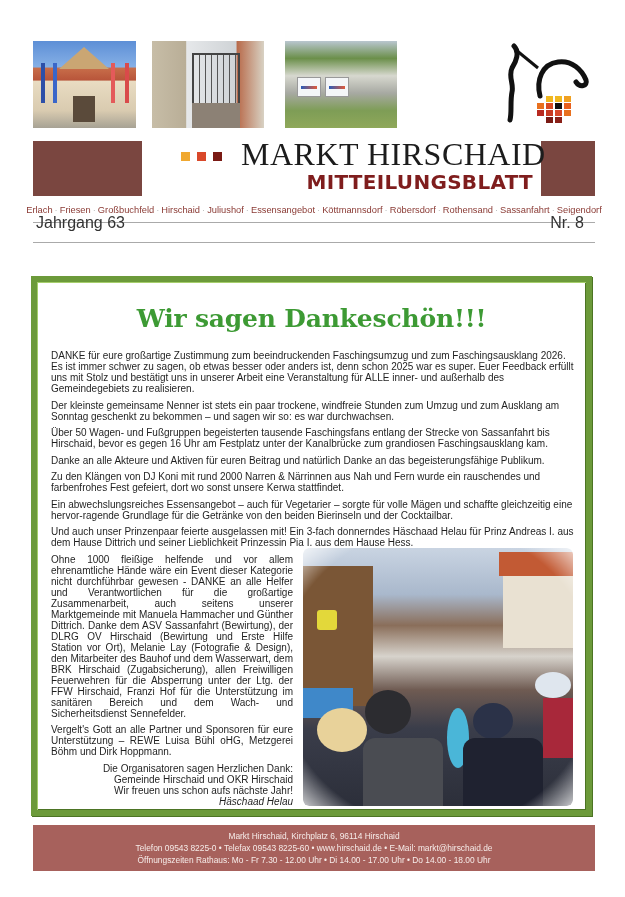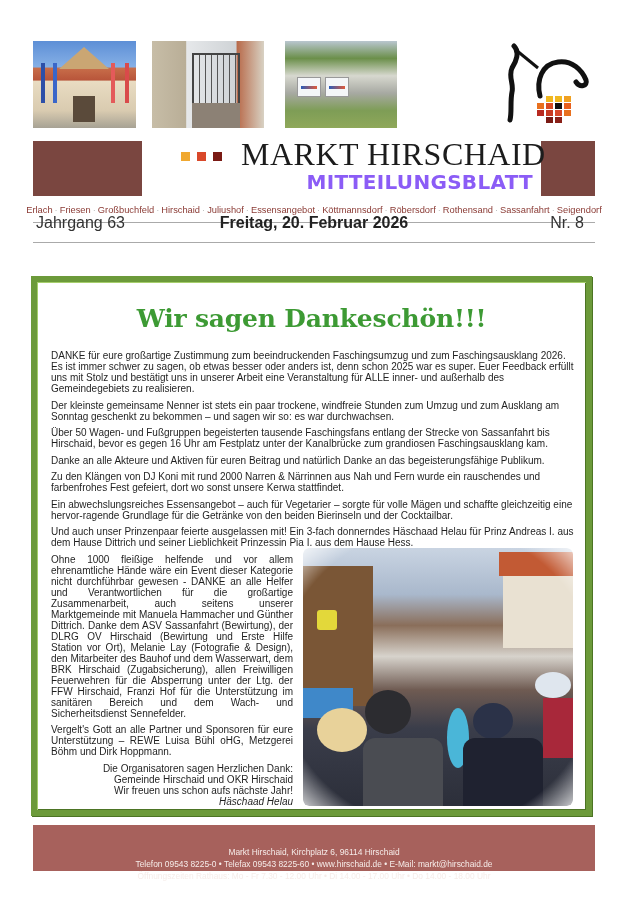--- a/index.html
+++ b/index.html
@@ -30,21 +30,21 @@
 
   
   .mast-block { position: absolute; top: 141px; height: 55px; background: #7a4640; }
   .mast-left { left: 33px; width: 109px; }
   .mast-right { left: 541px; width: 54px; }
   .squares { position: absolute; left: 181px; top: 152px; display: flex; gap: 7px; }
   .sq { width: 9px; height: 9px; }
   .title-main { position: absolute; left: 241px; top: 138px; font-family: "Liberation Serif", serif;
     font-size: 32px; letter-spacing: 0.5px; color: #1c1c1c; line-height: 1; }
   .title-sub { position: absolute; right: 92px; top: 172px; font-family: "DejaVu Sans", sans-serif;
-    font-weight: bold; font-size: 20px; color: #8b5cf6; letter-spacing: 0.3px; line-height: 1; }
+    font-weight: bold; font-size: 20px; color: #7f1d1d; letter-spacing: 0.3px; line-height: 1; }
 
   .places { position: absolute; left: 33px; top: 205px; width: 562px; font-size: 9.3px;
     color: #8a3a34; white-space: nowrap; display: flex; justify-content: center; }
   .places .sep { color: #bbb; margin: 0 2px; }
   .rule { position: absolute; left: 33px; width: 562px; height: 1px; background: #aaaaaa; }
   .issue-line { position: absolute; left: 33px; top: 212px; width: 562px; height: 16px; font-size: 16px; color: #333; }
   .issue-line .l { position: absolute; left: 3px; top: 2px; }
   .issue-line .c { position: absolute; left: 0; right: 0; top: 2px; text-align: center; font-weight: bold; color: #222; }
   .issue-line .r { position: absolute; right: 11px; top: 2px; }
 
@@ -64,21 +64,21 @@
 
   .crowd { position: absolute; left: 266px; top: 266px; width: 270px; height: 258px; overflow: hidden;
     border-radius: 6px;
     background: linear-gradient(180deg, #c9d4e2 0%, #a9b8cc 18%, #8a6e5a 30%, #d7d3cc 42%, #6f5b52 55%, #3a3d4a 70%, #2c2f3a 100%);
     -webkit-mask-image: radial-gradient(ellipse 75% 75% at 50% 50%, #000 78%, transparent 100%);
     mask-image: radial-gradient(ellipse 75% 75% at 50% 50%, #000 78%, transparent 100%); }
   .cr { position: absolute; border-radius: 50%; }
 
   
   .footer { position: absolute; left: 33px; top: 825px; width: 562px; height: 46px; background: #a7615c;
-    color: #f6ece9; font-size: 8.4px; text-align: center; padding-top: 21px; line-height: 12.2px; }
+    color: #f6ece9; font-size: 8.4px; text-align: center; padding-top: 5px; line-height: 12.2px; }
 </style>
 </head>
 <body>
 
 <div class="photo photo-1">
   <div class="ph-roof"></div>
   <div class="ph-door"></div>
   <div class="ph-flag" style="left:8px;background:#2d4fa8"></div>
   <div class="ph-flag" style="left:20px;background:#3a66c9"></div>
   <div class="ph-flag" style="left:78px;background:#e45a5a"></div>
@@ -144,21 +144,20 @@
   <span>Rothensand</span>
     <span class="sep">·</span>
   <span>Sassanfahrt</span>
     <span class="sep">·</span>
   <span>Seigendorf</span>
 </div>
 
 <div class="rule" style="top:222px"></div>
 <div class="issue-line">
   <span class="l">Jahrgang 63</span>
-  <span class="c">Freitag, 20. Februar 2026</span>
   <span class="r">Nr. 8</span>
 </div>
 <div class="rule" style="top:242px"></div>
 
 <div class="frame">
   <div class="headline">Wir sagen Dankeschön!!!</div>
 
   <div class="body-text">
     <p>DANKE für eure großartige Zustimmung zum beeindruckenden Faschingsumzug und zum Faschingsausklang 2026. Es ist immer schwer zu sagen, ob etwas besser oder anders ist, denn schon 2025 war es super. Euer Feedback erfüllt uns mit Stolz und bestätigt uns in unserer Arbeit eine Veranstaltung für ALLE inner- und außerhalb des Gemeindegebiets zu realisieren.</p>
     <p>Der kleinste gemeinsame Nenner ist stets ein paar trockene, windfreie Stunden zum Umzug und zum Ausklang am Sonntag geschenkt zu bekommen – und sagen wir so: es war durchwachsen.</p>

